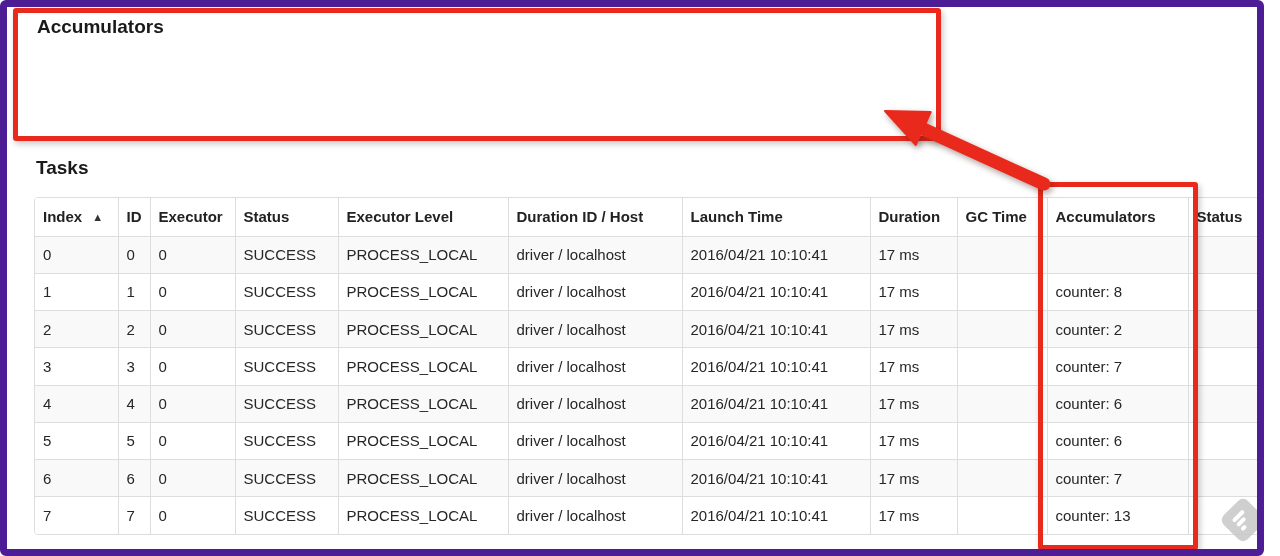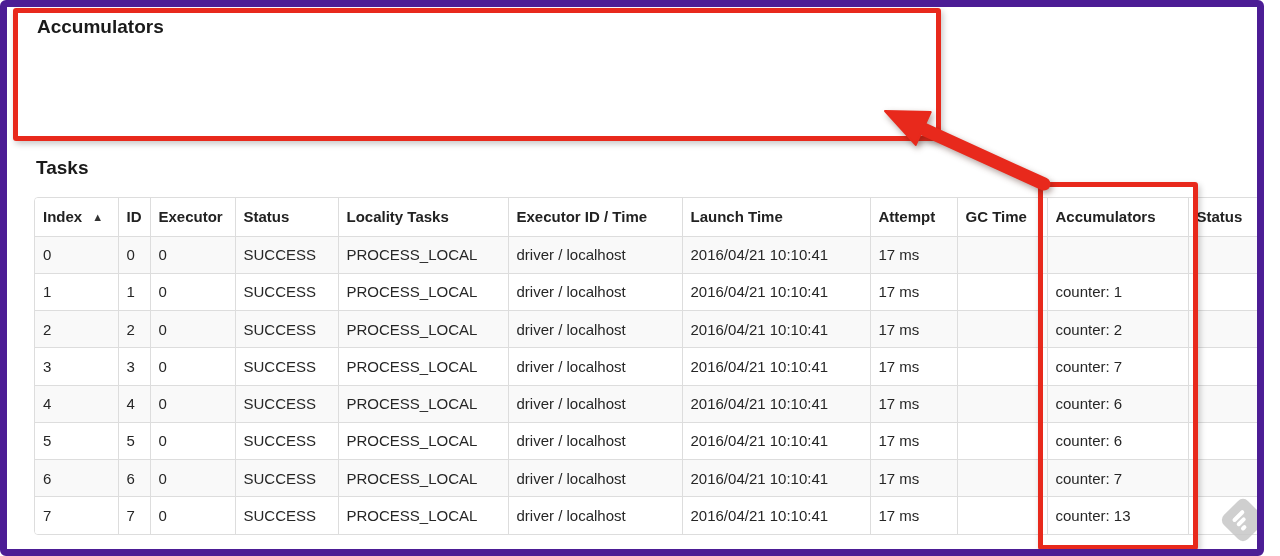--- a/index.html
+++ b/index.html
@@ -136,24 +136,24 @@
           <col style="width:90px">
         <col style="width:141px">
           <col style="width:71px">
       </colgroup>
       <thead>
           <tr>
             <th><span>Index</span><span class="sort">▲</span></th>
             <th><span>ID</span></th>
             <th><span>Executor</span></th>
             <th><span>Status</span></th>
-            <th><span>Locality Tasks</span></th>
-            <th><span>Executor ID / Time</span></th>
+            <th><span>Executor Level</span></th>
+            <th><span>Duration ID / Host</span></th>
             <th><span>Launch Time</span></th>
-            <th><span>Attempt</span></th>
+            <th><span>Duration</span></th>
             <th><span>GC Time</span></th>
             <th><span>Accumulators</span></th>
             <th><span>Status</span></th>
           </tr>
         </thead>
       <tbody>
           <tr>
             <td>0</td>
             <td>0</td>
             <td>0</td>
@@ -169,21 +169,21 @@
           <tr>
             <td>1</td>
             <td>1</td>
             <td>0</td>
             <td>SUCCESS</td>
             <td>PROCESS_LOCAL</td>
             <td>driver / localhost</td>
             <td>2016/04/21 10:10:41</td>
             <td>17 ms</td>
             <td></td>
-            <td>counter: 1</td>
+            <td>counter: 8</td>
             <td></td>
           </tr>
           <tr>
             <td>2</td>
             <td>2</td>
             <td>0</td>
             <td>SUCCESS</td>
             <td>PROCESS_LOCAL</td>
             <td>driver / localhost</td>
             <td>2016/04/21 10:10:41</td>

